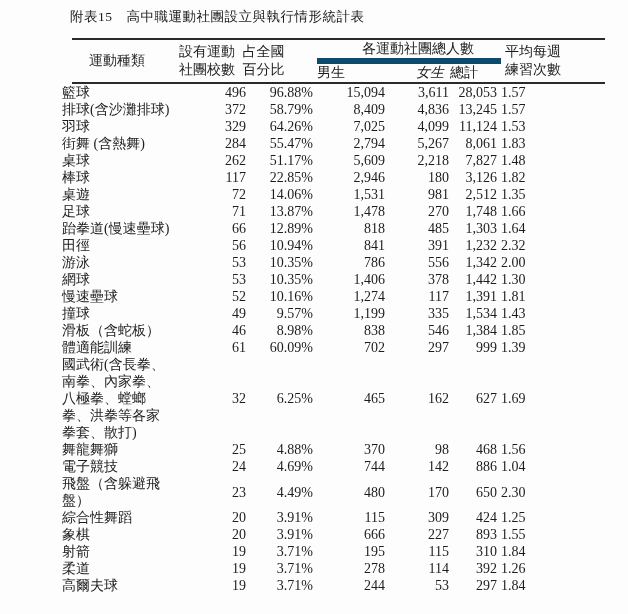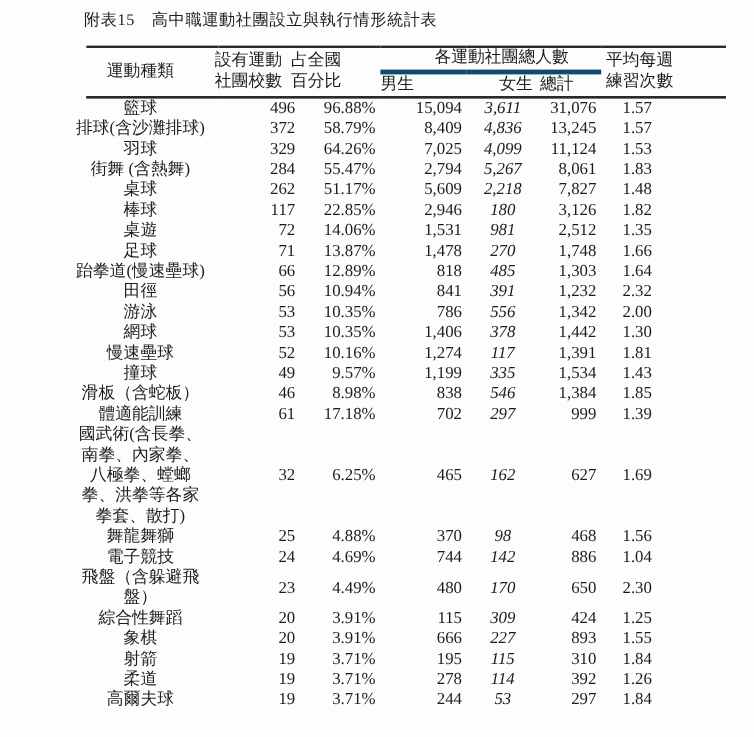--- a/index.html
+++ b/index.html
@@ -28,48 +28,47 @@
   }
   thead th{
     font-weight:normal;
     text-align:center;
     vertical-align:middle;
     padding:0;
     line-height:18px;
     border-bottom:2px solid #2a2a2a;
   }
   thead th.c-group{
-    border-bottom:4px solid #0c4a6e;
+    border-bottom:6px solid #0c4a6e;
   }
   thead th span{
     display:inline-block;
     white-space:pre-line;
   }
   th.c-sport  span{transform:translateX(-10px);}
   th.c-schools span{transform:translateX(-9px);}
   th.c-pct    span{transform:translateX(-20px);}
   th.c-male   span{transform:translateX(-22px);}
-  th.c-female span{transform:translateX(8px);}
+  th.c-female span{transform:translateX(8px);font-style:italic;}
   th.c-total  span{transform:translateX(-14px);}
   th.c-avg    span{transform:translateX(-20px);}
   th.c-group  span{transform:translateX(9px);}
   tbody td{
     padding:0;
     line-height:17px;
     vertical-align:middle;
   }
   td.col-sport{
-    text-align:center;
     transform:translateX(-10px);
   }
   td.col-schools,td.col-percent,td.col-male,td.col-total{
     text-align:right;padding-right:4px;
   }
-  td.col-female{text-align:center;padding-right:6px;font-style:italic;}
-  td.col-avg{text-align:center;padding-right:44px;}
+  td.col-female{text-align:right;padding-right:6px;}
+  td.col-avg{text-align:left;padding-right:44px;}
 </style>
 </head>
 <body>
 
 <div class="page">
 
   <div class="doc-title">附表15　高中職運動社團設立與執行情形統計表</div>
 
   <table class="stats-table">
     <colgroup>
@@ -114,21 +113,21 @@
         </th>
       </tr>
     </thead>
     <tbody id="rows-body">
         <tr>
           <td class="col-sport">籃球</td>
           <td class="col-schools">496</td>
           <td class="col-percent">96.88%</td>
           <td class="col-male">15,094</td>
           <td class="col-female">3,611</td>
-          <td class="col-total">31,076</td>
+          <td class="col-total">28,053</td>
           <td class="col-avg">1.57</td>
         </tr>
         <tr>
           <td class="col-sport">排球(含沙灘排球)</td>
           <td class="col-schools">372</td>
           <td class="col-percent">58.79%</td>
           <td class="col-male">8,409</td>
           <td class="col-female">4,836</td>
           <td class="col-total">13,245</td>
           <td class="col-avg">1.57</td>
@@ -246,21 +245,21 @@
           <td class="col-schools">46</td>
           <td class="col-percent">8.98%</td>
           <td class="col-male">838</td>
           <td class="col-female">546</td>
           <td class="col-total">1,384</td>
           <td class="col-avg">1.85</td>
         </tr>
         <tr>
           <td class="col-sport">體適能訓練</td>
           <td class="col-schools">61</td>
-          <td class="col-percent">17.18%</td>
+          <td class="col-percent">60.09%</td>
           <td class="col-male">702</td>
           <td class="col-female">297</td>
           <td class="col-total">999</td>
           <td class="col-avg">1.39</td>
         </tr>
         <tr>
           <td class="col-sport">國武術(含長拳、南拳、內家拳、八極拳、螳螂拳、洪拳等各家拳套、散打)</td>
           <td class="col-schools">32</td>
           <td class="col-percent">6.25%</td>
           <td class="col-male">465</td>

